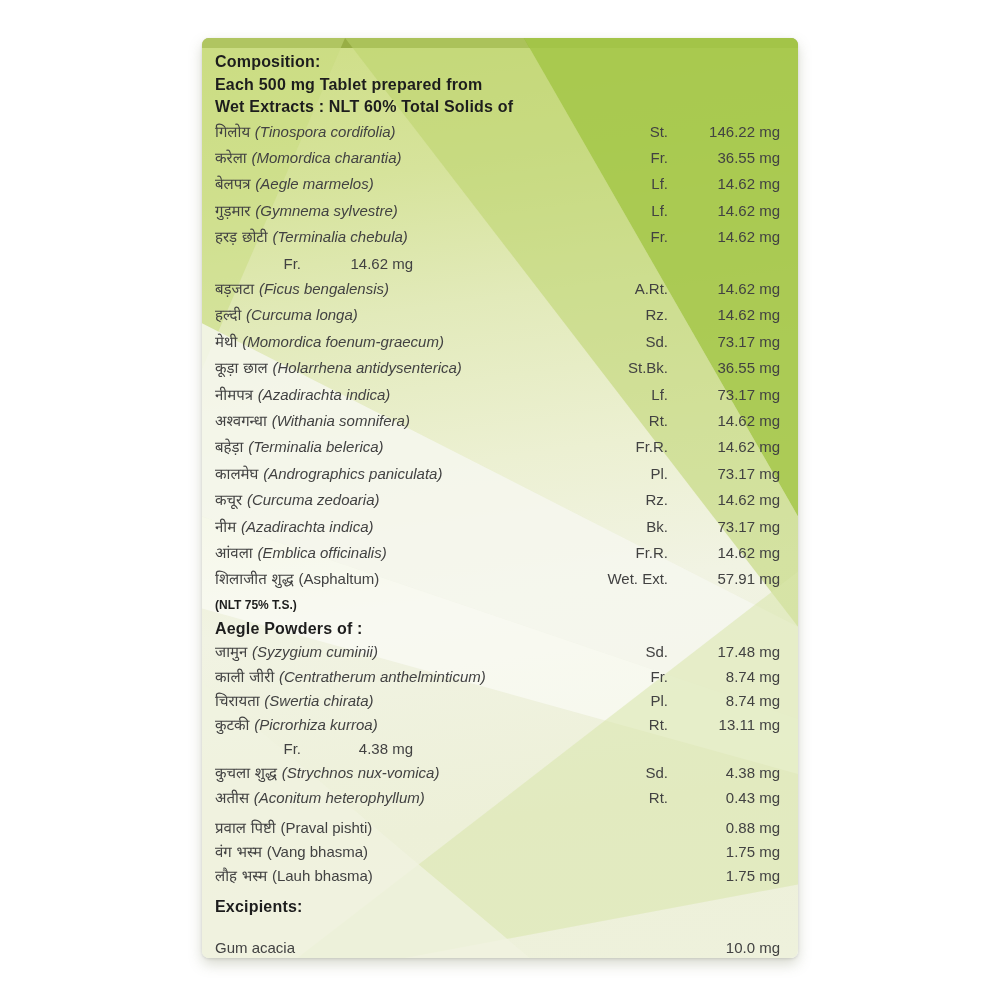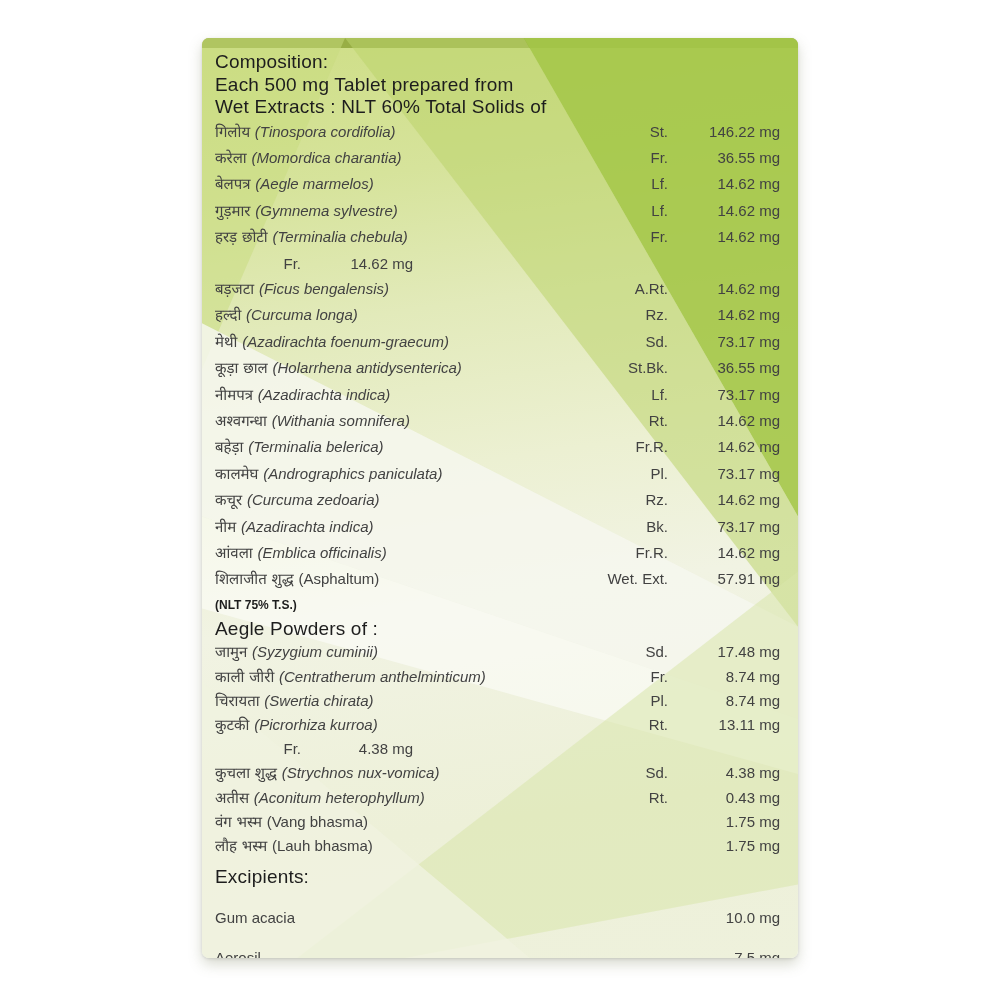--- a/index.html
+++ b/index.html
@@ -28,22 +28,22 @@
   .f-sweep2{background:#ffffff;opacity:.5;clip-path:polygon(0 52%,100% 74%,100% 80%,0 62%);}
   .f-bottomgreen{background:#d8e5ac;opacity:.55;clip-path:polygon(100% 58%,100% 92%,34% 100%,16% 100%);}
   .f-bottompale{background:#f0f2e0;opacity:.8;clip-path:polygon(0 70%,55% 100%,0 100%);}
 
   .content{
     position:relative;z-index:1;
     padding:13px 18px 0 13px;
     color:#424242;
   }
   .hdr{
-    font-weight:normal;color:#1d1d1d;
-    font-size:19px;line-height:22.5px;
+    font-weight:bold;color:#1d1d1d;
+    font-size:16px;line-height:22.5px;
     letter-spacing:.2px;
   }
   .rows{display:block;}
   .row{
     display:flex;align-items:baseline;
     font-size:15px;line-height:25.4px;
     white-space:nowrap;
   }
   #fine-rows .row{line-height:24.2px;}
   #excipient-rows .row{line-height:23.5px;margin-top:17px;}
@@ -116,21 +116,21 @@
             <span class="name"><span class="hi">बड़जटा </span><span class="lat">(Ficus bengalensis)</span></span>
             <span class="part">A.Rt.</span>
             <span class="qty">14.62 mg</span>
           </div>
           <div class="row">
             <span class="name"><span class="hi">हल्दी </span><span class="lat">(Curcuma longa)</span></span>
             <span class="part">Rz.</span>
             <span class="qty">14.62 mg</span>
           </div>
           <div class="row">
-            <span class="name"><span class="hi">मेथी </span><span class="lat">(Azadirachta foenum-graecum)</span></span>
+            <span class="name"><span class="hi">मेथी </span><span class="lat">(Momordica foenum-graecum)</span></span>
             <span class="part">Sd.</span>
             <span class="qty">73.17 mg</span>
           </div>
           <div class="row">
             <span class="name"><span class="hi">कूड़ा छाल </span><span class="lat">(Holarrhena antidysenterica)</span></span>
             <span class="part">St.Bk.</span>
             <span class="qty">36.55 mg</span>
           </div>
           <div class="row">
             <span class="name"><span class="hi">नीमपत्र </span><span class="lat">(Azadirachta indica)</span></span>
@@ -204,20 +204,25 @@
           </div>
           <div class="row">
             <span class="name"><span class="hi">कुचला शुद्ध </span><span class="lat">(Strychnos nux-vomica)</span></span>
             <span class="part">Sd.</span>
             <span class="qty">4.38 mg</span>
           </div>
           <div class="row">
             <span class="name"><span class="hi">अतीस </span><span class="lat">(Aconitum heterophyllum)</span></span>
             <span class="part">Rt.</span>
             <span class="qty">0.43 mg</span>
+          </div>
+          <div class="row gap">
+            <span class="name"><span class="hi">प्रवाल पिष्टी </span><span class="lat roman">(Praval pishti)</span></span>
+            <span class="part"></span>
+            <span class="qty">0.88 mg</span>
           </div>
           <div class="row">
             <span class="name"><span class="hi">वंग भस्म </span><span class="lat roman">(Vang bhasma)</span></span>
             <span class="part"></span>
             <span class="qty">1.75 mg</span>
           </div>
           <div class="row">
             <span class="name"><span class="hi">लौह भस्म </span><span class="lat roman">(Lauh bhasma)</span></span>
             <span class="part"></span>
             <span class="qty">1.75 mg</span>

